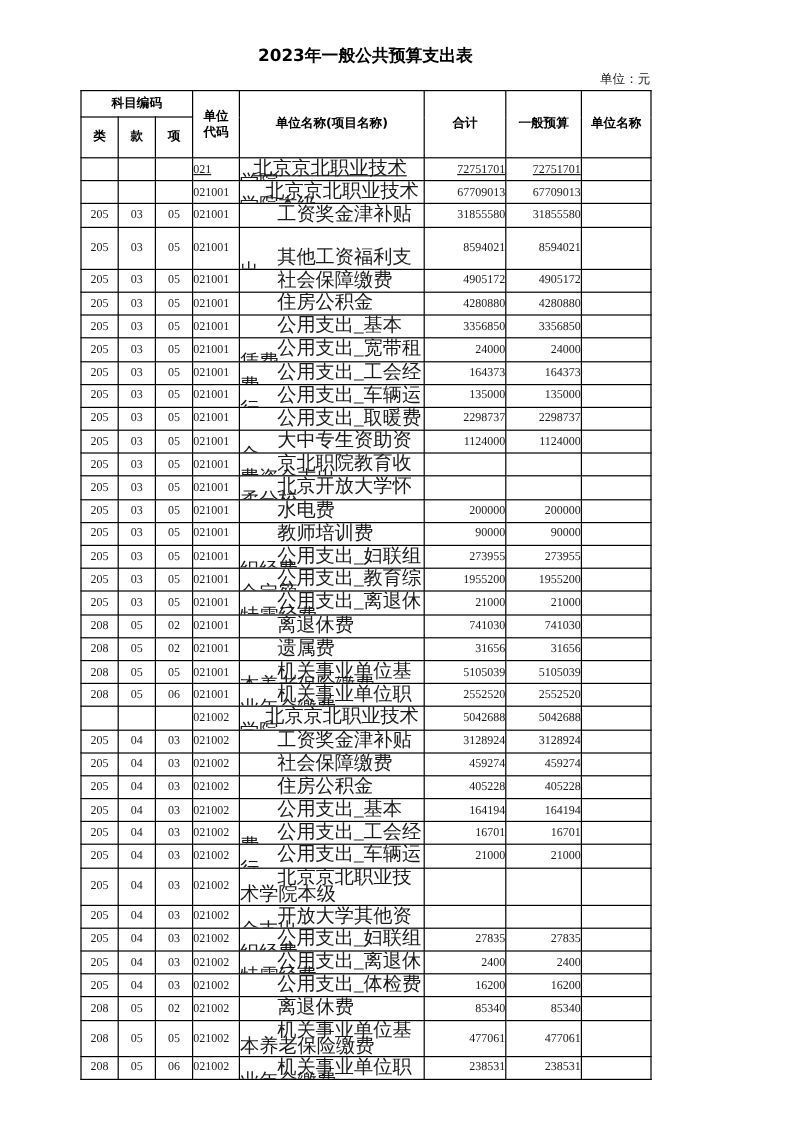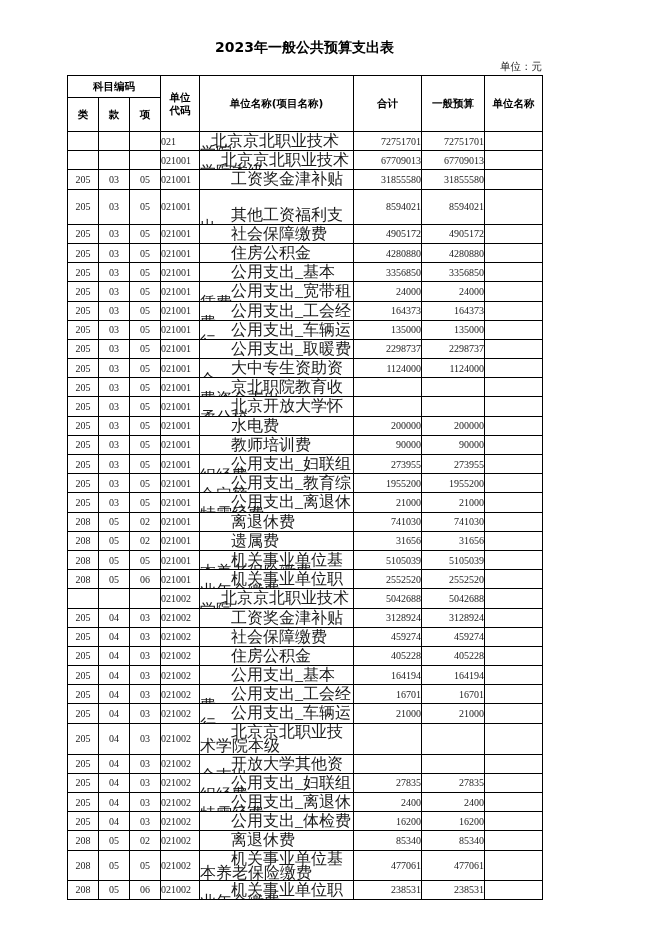--- a/index.html
+++ b/index.html
@@ -52,21 +52,21 @@
       <th rowspan="2">一般预算</th>
       <th rowspan="2">单位名称</th>
     </tr>
     <tr>
       <th class="h2">类</th>
       <th class="h2">款</th>
       <th class="h2">项</th>
     </tr>
   </thead>
   <tbody id="table-body">
-      <tr style="height: 19.2px;">
+      <tr style="height: 19.2px; text-decoration: underline;">
         <td class="c"></td>
         <td class="c"></td>
         <td class="c"></td>
         <td class="code">021</td>
         <td class="name">
           <div class="name-box" style="height: 18.2px; text-indent: 11px;">北京京北职业技术学院</div>
         </td>
         <td class="num">72751701</td>
         <td class="num2">72751701</td>
         <td class="num2"></td>

